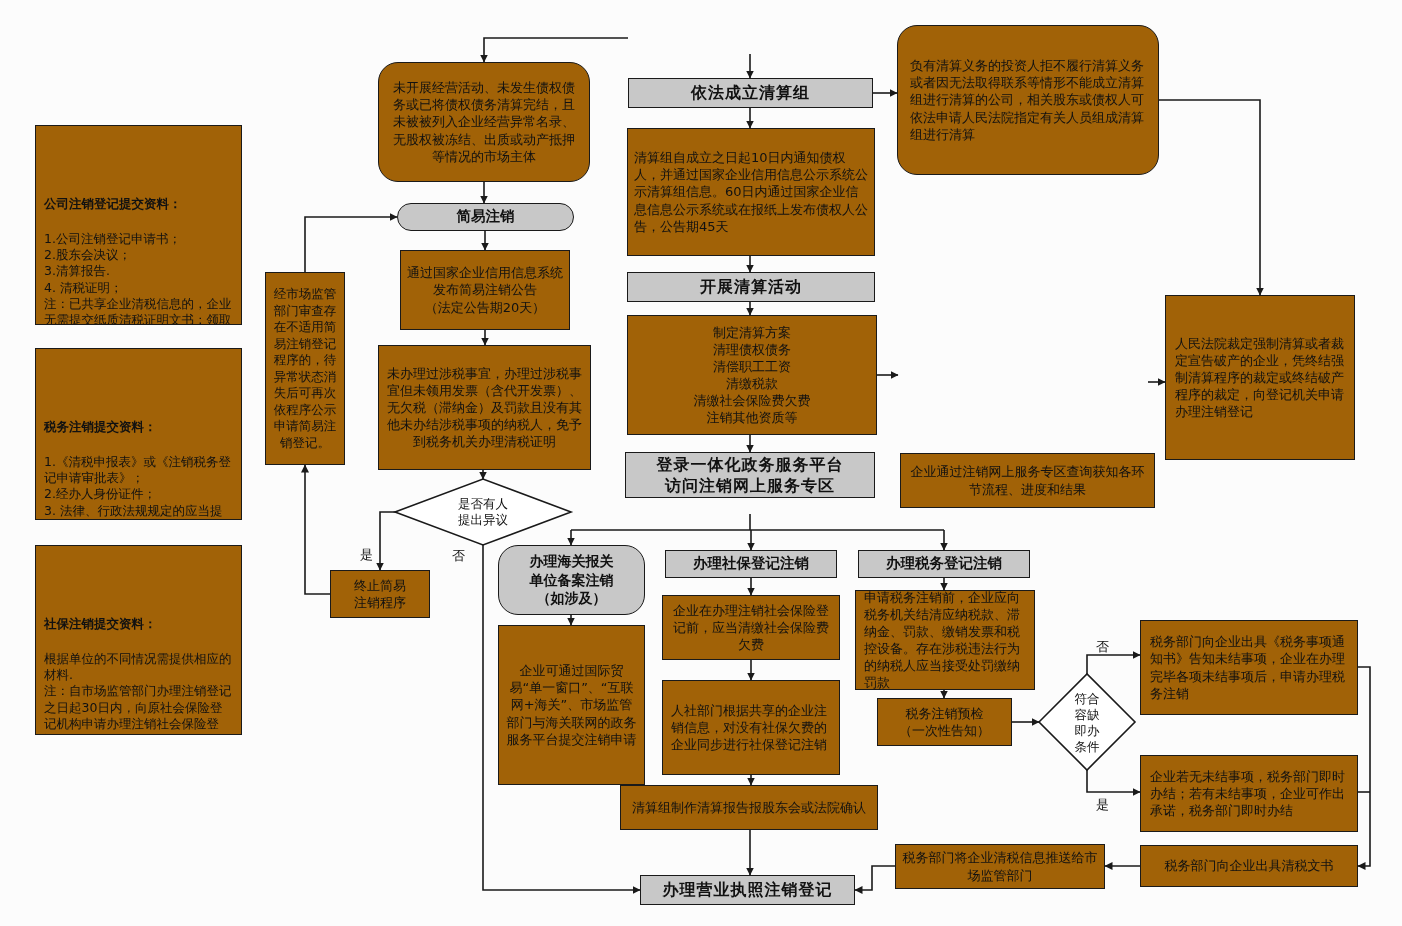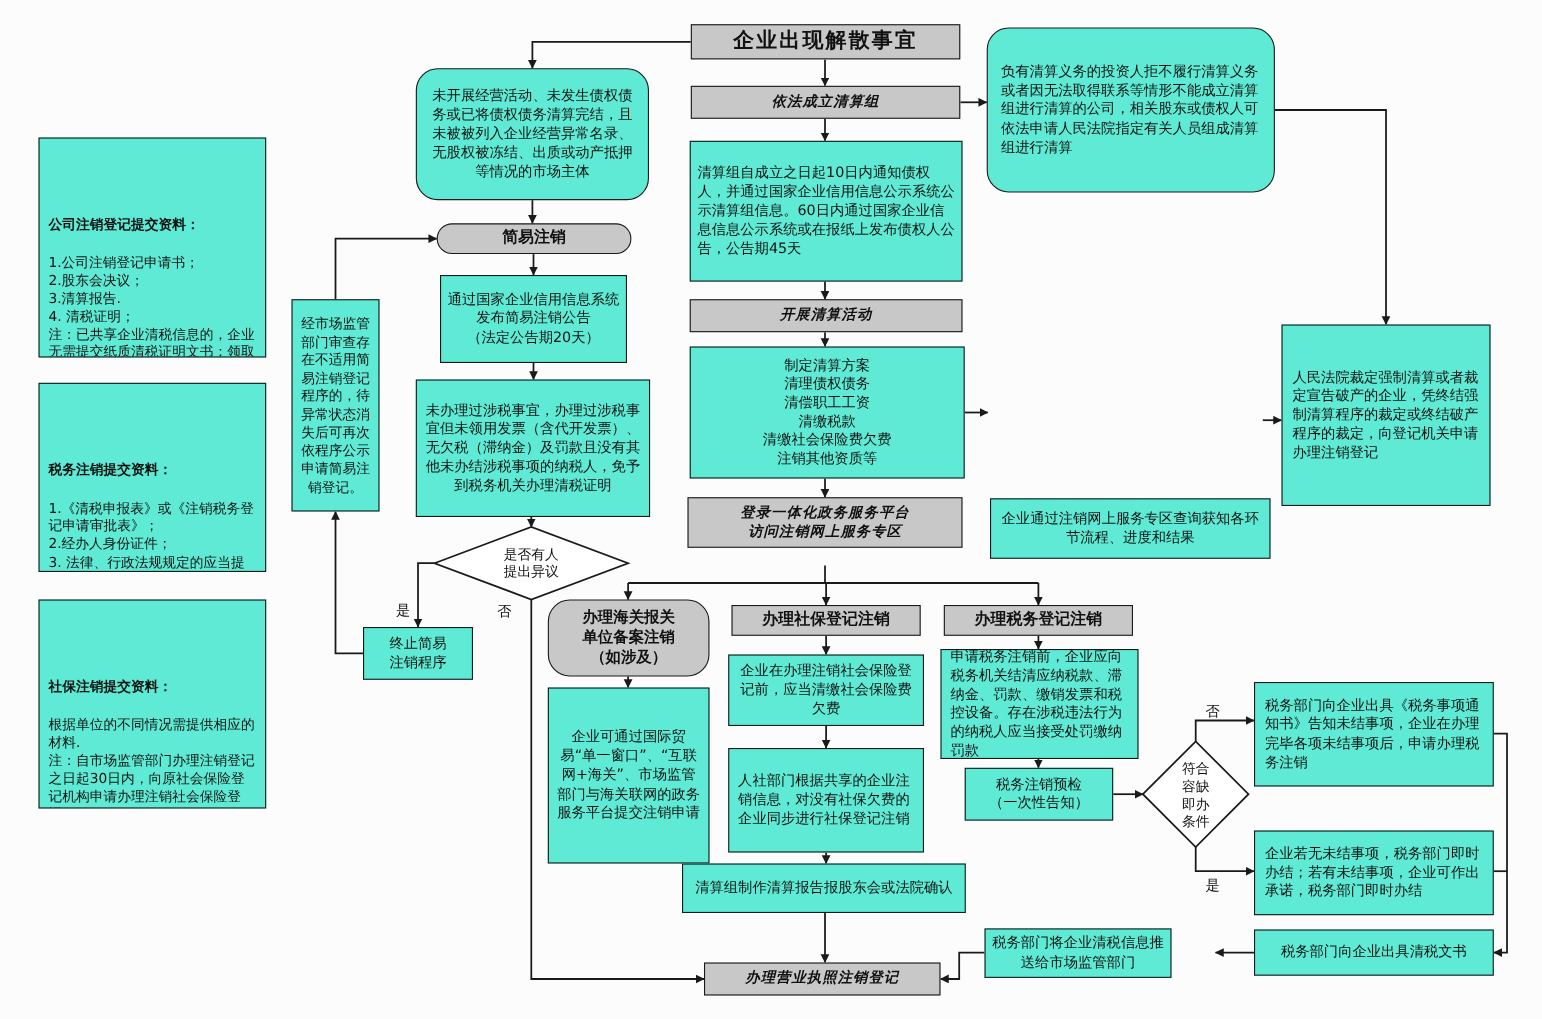--- a/index.html
+++ b/index.html
@@ -2,28 +2,28 @@
 <html><head>
 <meta charset="utf-8">
 <style>
   html,body{margin:0;padding:0;background:#ffffff;}
   #canvas{
     position:relative;width:1402px;height:926px;background:#fcfcfc;
     font-family:"DejaVu Sans","Liberation Sans",sans-serif;color:#111;overflow:hidden;
   }
   #wires{position:absolute;left:0;top:0;width:1402px;height:926px;}
   .node{
-    position:absolute;box-sizing:border-box;border:1.6px solid #1a1a1a;background:#5eead4;
+    position:absolute;box-sizing:border-box;border:1.6px solid #1a1a1a;background:#a16207;
     display:flex;align-items:center;justify-content:center;text-align:center;
     font-size:13px;line-height:1.32;padding:3px 6px;white-space:pre-line;overflow:hidden;
   }
   .gray{background:#c8c8c8;font-weight:bold;}
   .rounded{border-radius:20px;}
   .big{font-size:19px;letter-spacing:2px;}
-  .mid{font-size:13px;letter-spacing:1px;font-style:italic;}
+  .mid{font-size:16px;letter-spacing:1px;}
   .sub{font-size:14.5px;}
   .ta-l{text-align:left;justify-content:flex-start;}
   .info{display:block;text-align:left;padding:7px 8px;font-size:12.5px;line-height:1.3;}
   .info-title{font-weight:bold;margin-bottom:2px;white-space:pre-line;margin-top:47px;}
   .info-body{white-space:pre-line;}
   .dlabel{
     position:absolute;display:flex;align-items:center;justify-content:center;text-align:center;
     white-space:pre-line;font-size:12.5px;line-height:1.3;pointer-events:none;
   }
   .edge-label{position:absolute;font-size:13px;font-weight:normal;background:transparent;}
@@ -77,21 +77,20 @@
       <path d="M483 470 V479" marker-end="url(#arrow)"></path>
       <path d="M1159 100 H1260 V295" marker-end="url(#arrow)"></path>
       <path d="M1148 382 H1165" marker-end="url(#arrow)"></path>
     </g>
     <g stroke="#1a1a1a" stroke-width="1.6" fill="#ffffff">
       <polygon points="395,512 483,479 571,512 483,545"></polygon>
       <polygon points="1039,722 1087,674 1135,722 1087,770"></polygon>
     </g>
   </svg>
 
-  <div class="node gray big" style="left:628px;top:22px;width:245px;height:32px">企业出现解散事宜</div>
   <div class="node gray mid" style="left:628px;top:78px;width:245px;height:30px">依法成立清算组</div>
   <div class="node ta-l" style="left:627px;top:128px;width:248px;height:128px">清算组自成立之日起10日内通知债权人，并通过国家企业信用信息公示系统公示清算组信息。60日内通过国家企业信息信息公示系统或在报纸上发布债权人公告，公告期45天</div>
   <div class="node gray mid" style="left:627px;top:272px;width:248px;height:30px">开展清算活动</div>
   <div class="node" style="left:627px;top:315px;width:250px;height:120px">制定清算方案
 清理债权债务
 清偿职工工资
 清缴税款
 清缴社会保险费欠费
 注销其他资质等</div>
   <div class="node gray mid" style="left:625px;top:452px;width:250px;height:46px">登录一体化政务服务平台
@@ -132,21 +131,21 @@
   <div class="node ta-l" style="left:662px;top:680px;width:178px;height:95px;padding:5px 8px">人社部门根据共享的企业注销信息，对没有社保欠费的企业同步进行社保登记注销</div>
   <div class="node ta-l" style="left:855px;top:590px;width:180px;height:100px;padding:5px 8px">申请税务注销前，企业应向税务机关结清应纳税款、滞纳金、罚款、缴销发票和税控设备。存在涉税违法行为的纳税人应当接受处罚缴纳罚款</div>
   <div class="node" style="left:877px;top:698px;width:135px;height:48px">税务注销预检
 （一次性告知）</div>
 
   <div class="node ta-l" style="left:1140px;top:620px;width:218px;height:95px;padding:5px 9px">税务部门向企业出具《税务事项通知书》告知未结事项，企业在办理完毕各项未结事项后，申请办理税务注销</div>
   <div class="node ta-l" style="left:1140px;top:755px;width:218px;height:77px;padding:5px 9px">企业若无未结事项，税务部门即时办结；若有未结事项，企业可作出承诺，税务部门即时办结</div>
   <div class="node" style="left:1140px;top:845px;width:218px;height:42px">税务部门向企业出具清税文书</div>
 
   <div class="node" style="left:620px;top:785px;width:258px;height:45px">清算组制作清算报告报股东会或法院确认</div>
-  <div class="node" style="left:895px;top:844px;width:170px;height:45px">税务部门将企业清税信息推送给市场监管部门</div>
+  <div class="node" style="left:895px;top:844px;width:210px;height:45px">税务部门将企业清税信息推送给市场监管部门</div>
   <div class="node gray mid" style="left:640px;top:875px;width:215px;height:30px">办理营业执照注销登记</div>
 
   <div class="node info" style="left:35px;top:125px;width:207px;height:200px">
     <div class="info-title">公司注销登记提交资料：</div>
     <div class="info-body">1.公司注销登记申请书；
 2.股东会决议；
 3.清算报告.
 4. 清税证明；
 注：已共享企业清税信息的，企业无需提交纸质清税证明文书；领取了纸质版营业执照的，缴回营业执照正、副本。</div>
   </div>

